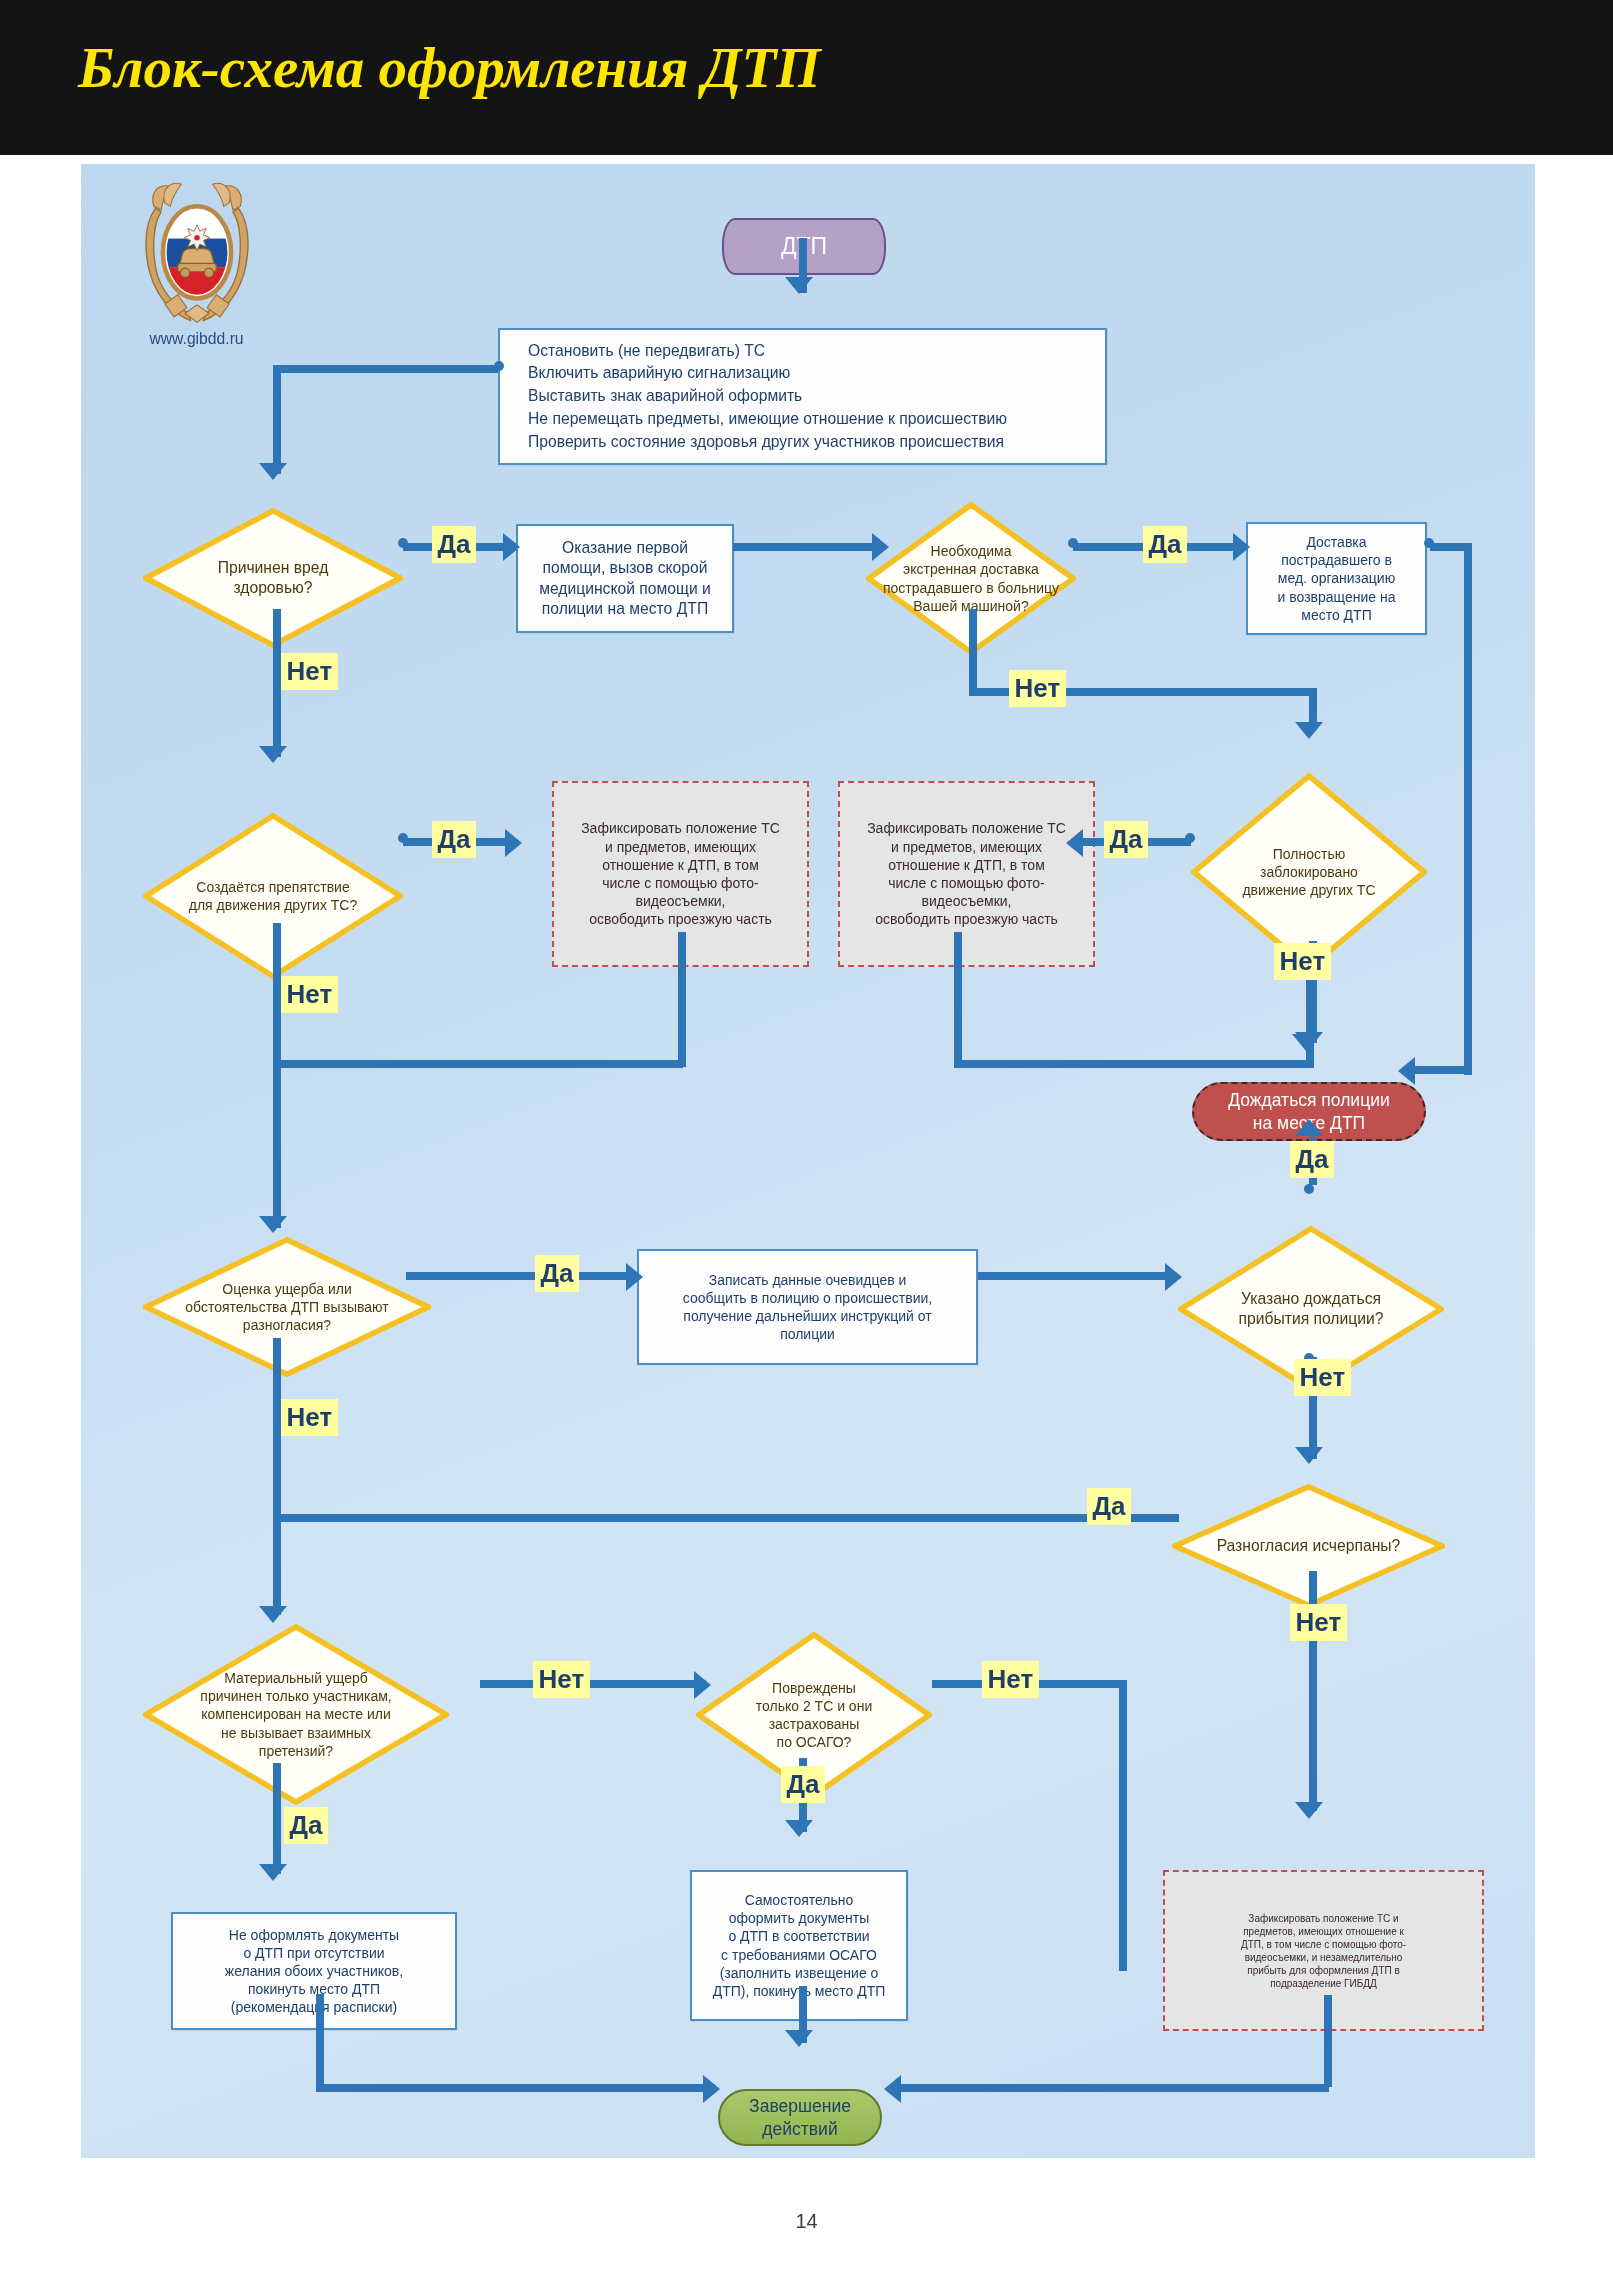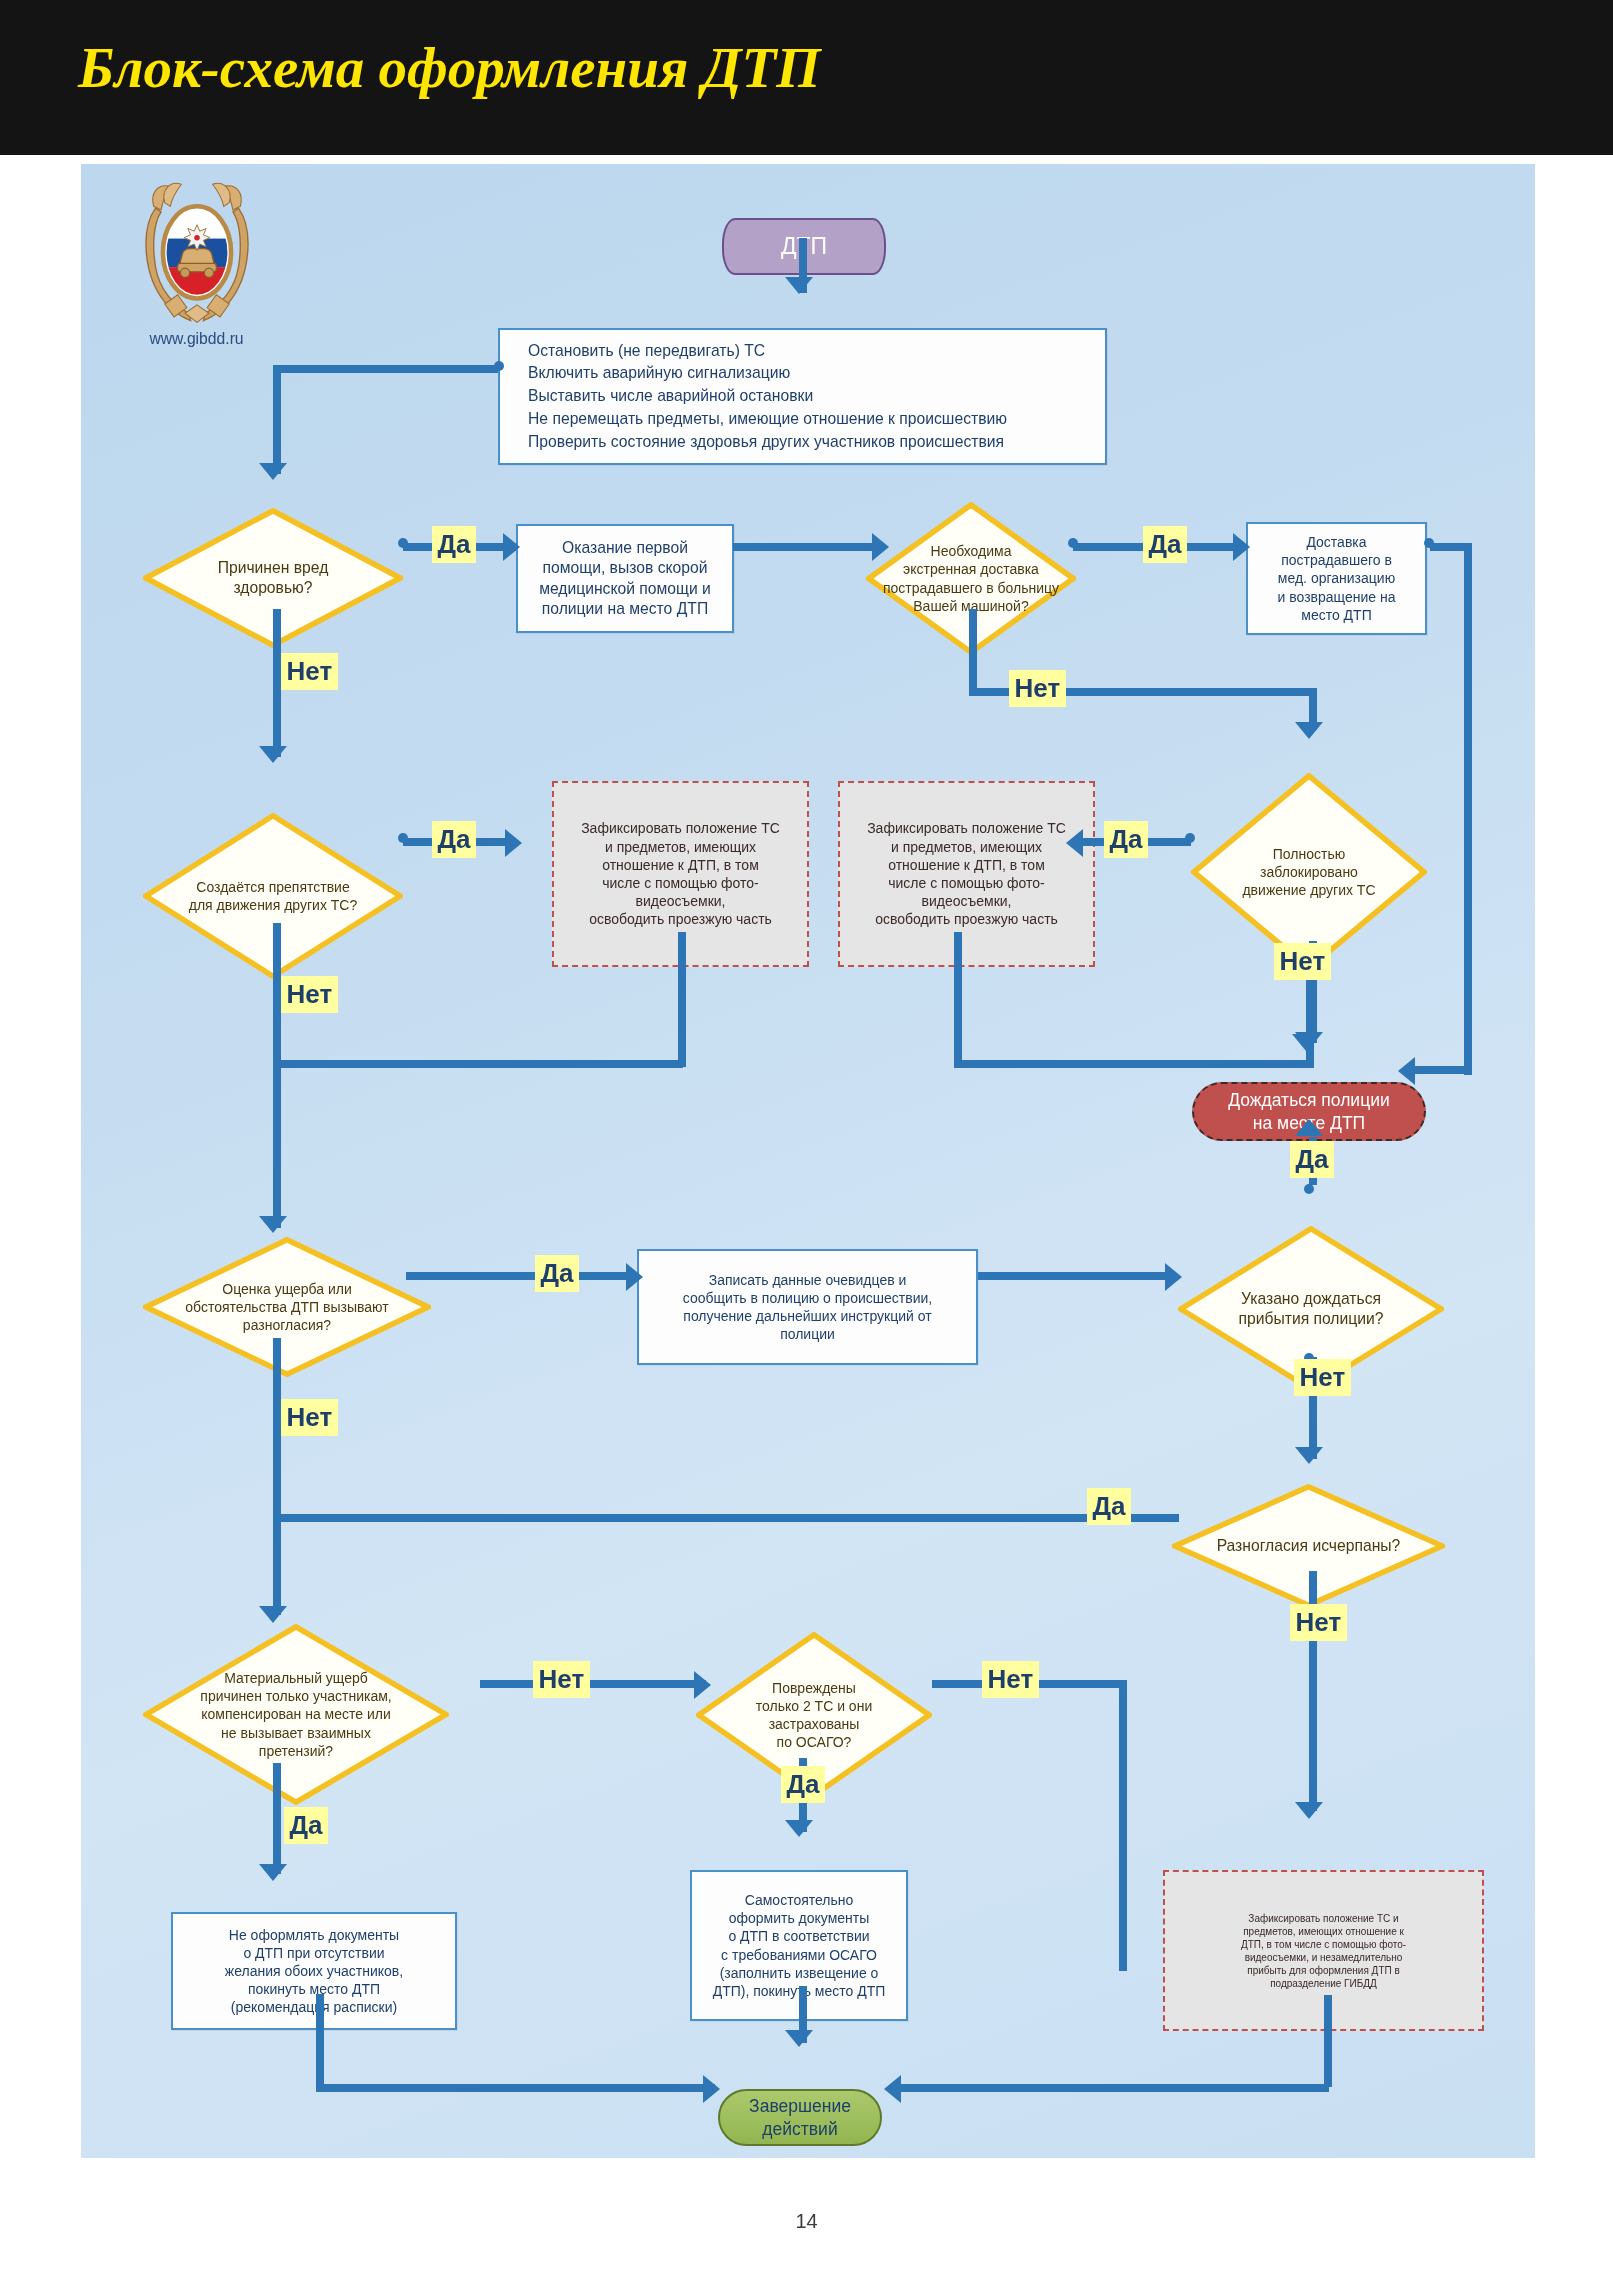--- a/index.html
+++ b/index.html
@@ -217,21 +217,21 @@
   <div class="arw arw-l" style="left:884px;top:2075px;"></div>
 
   <div class="node start" style="left:722px;top:183px;width:164px;height:57px;">
     <div class="txt">ДТП</div>
   </div>
 
   <div class="node proc" style="left:498px;top:293px;width:609px;height:137px;justify-content:flex-start;">
     <div class="txt" style="text-align:left;padding-left:28px;font-size:15.7px;line-height:1.45;">
       <div>Остановить (не передвигать) ТС</div>
       <div>Включить аварийную сигнализацию</div>
-      <div>Выставить числе аварийной остановки</div>
+      <div>Выставить знак аварийной оформить</div>
       <div>Не перемещать предметы, имеющие отношение к происшествию</div>
       <div>Проверить состояние здоровья других участников происшествия</div>
     </div>
   </div>
 
   <div class="node decision" style="left:143px;top:473px;width:260px;height:140px;">
     <svg class="dia" viewBox="0 0 282 152" preserveAspectRatio="none">
       <polygon points="141,3 279,76 141,149 3,76" fill="#fffef7" stroke="#f5c022" stroke-width="6"></polygon>
     </svg>
     <div class="txt" style="white-space:pre-line;">Причинен вред

